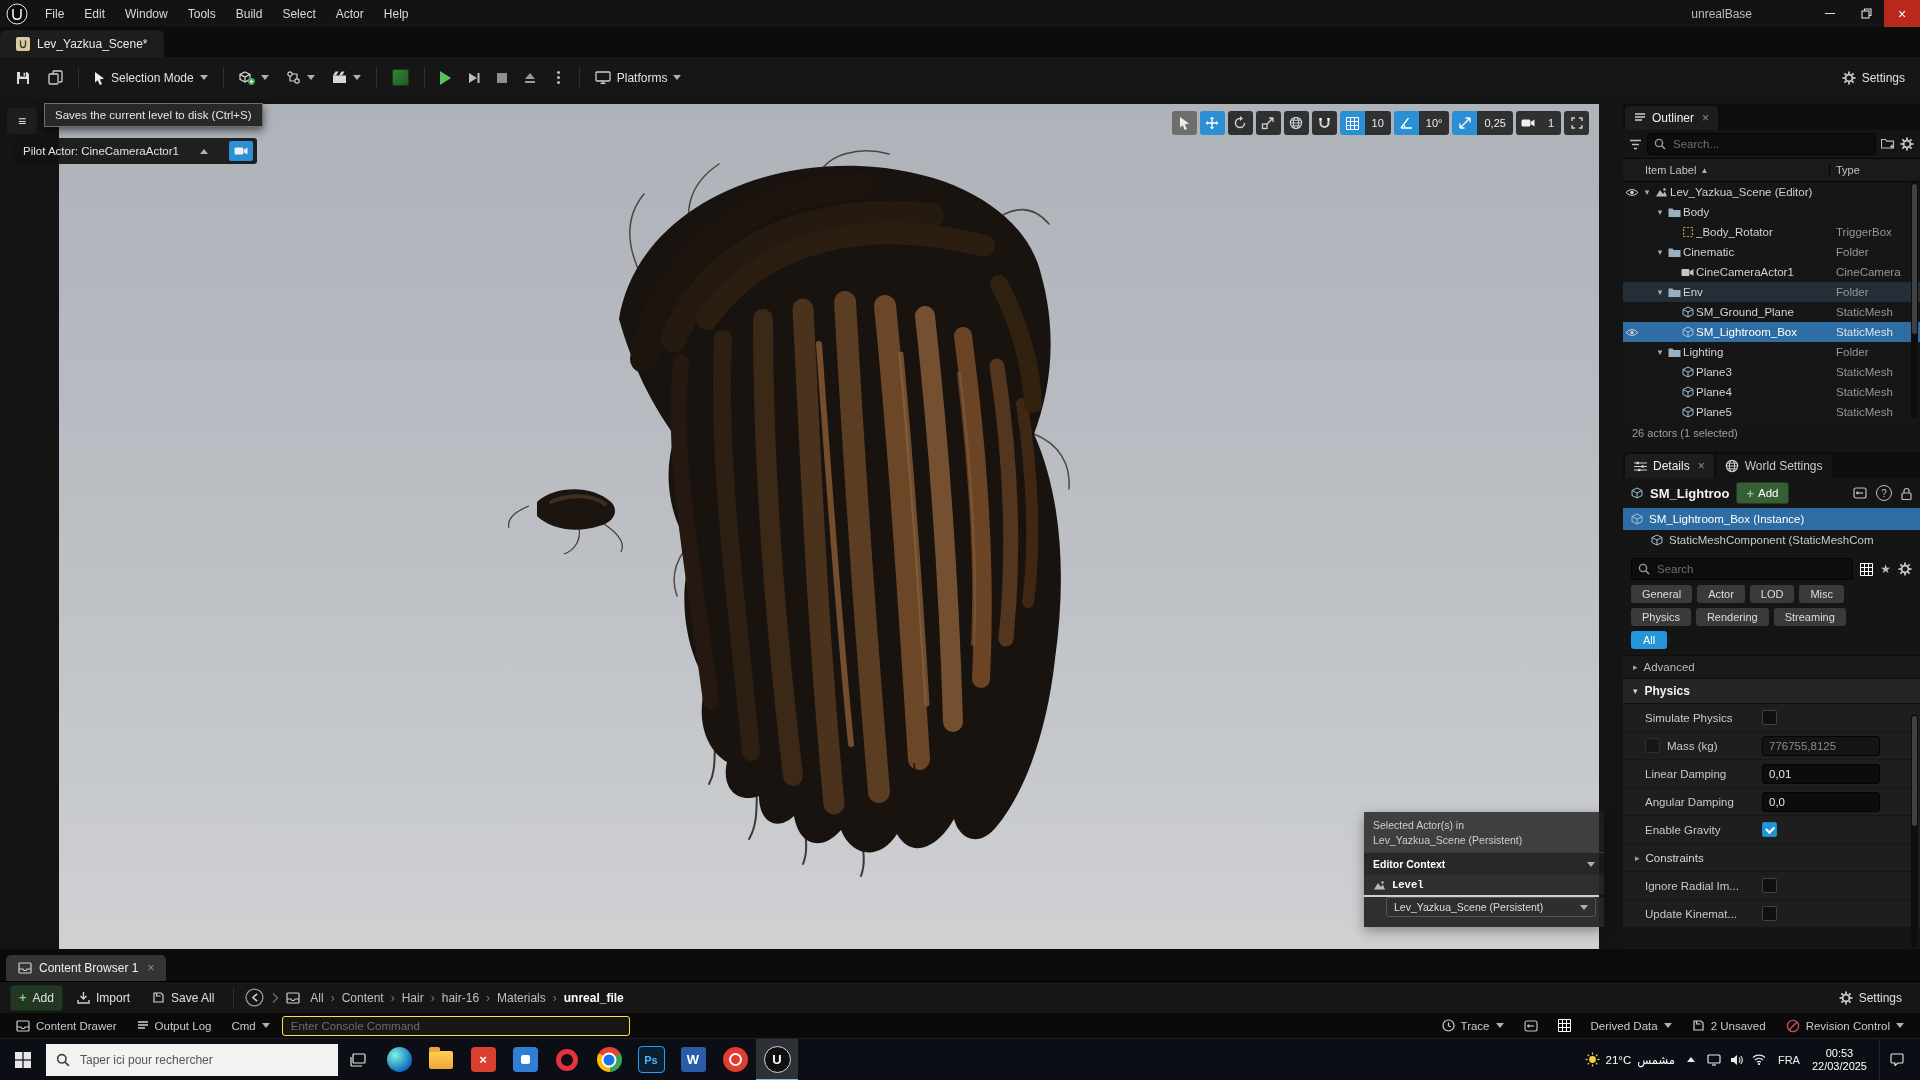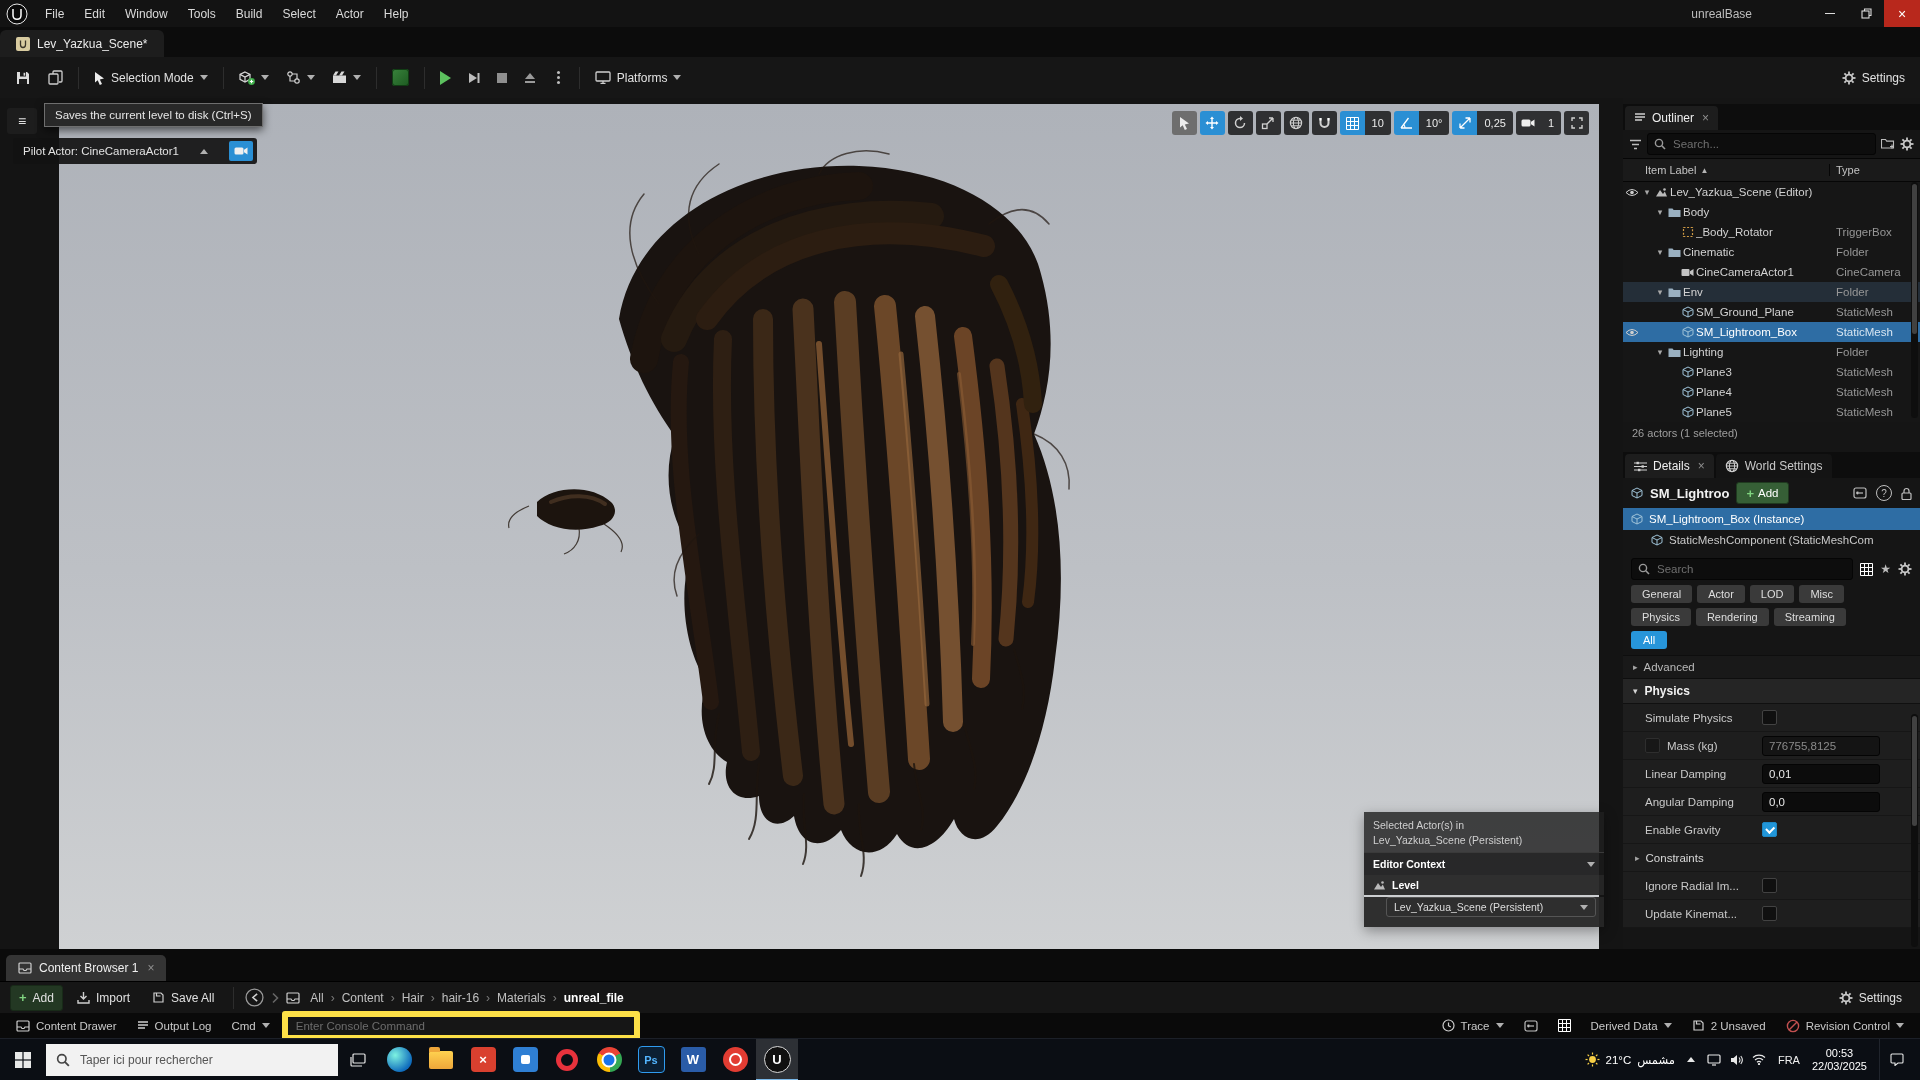--- a/index.html
+++ b/index.html
@@ -60,21 +60,21 @@
   .vp-group .gi{background:#2a8fd4;width:25px;height:24px;display:grid;place-items:center;}
   .vp-group .gi.dark{background:rgba(12,12,12,.78);}
   .vp-group .gv{background:rgba(12,12,12,.78);padding:0 7px;display:flex;align-items:center;font-size:11px;color:#ececec;}
 
   
   .ctx-popup{position:absolute;left:1364px;top:714px;width:240px;z-index:45;font-size:10.5px;
              box-shadow:0 4px 12px rgba(0,0,0,.35);}
   .ctx-toast{background:rgba(32,32,32,.82);color:#cfcfcf;padding:6px 9px 4px;line-height:15px;}
   .ctx-head{background:rgba(26,26,26,.92);color:#fff;font-weight:bold;display:flex;align-items:center;
             justify-content:space-between;padding:5px 9px;border-top:1px solid #3a3a3a;}
-  .ctx-level{background:rgba(38,38,38,.95);display:flex;align-items:center;gap:6px;padding:4px 9px;color:#fff;font-weight:bold;}
+  .ctx-level{background:rgba(38,38,38,.95);display:flex;align-items:center;gap:6px;padding:4px 9px;color:#fff;font-weight:bold;font-family:Liberation Mono, monospace;}
   .ctx-combo{background:#2e2e2e;border:1px solid #555;border-radius:3px;margin:2px 8px 8px 22px;
              display:flex;align-items:center;justify-content:space-between;padding:3px 7px;color:#ddd;
              background-clip:padding-box;}
   .ctx-combo-wrap{background:rgba(38,38,38,.95);padding-bottom:2px;}
 
   
   .right-panel{position:absolute;left:1623px;top:0;width:297px;height:851px;background:#151515;overflow:hidden;}
   .panel-tabstrip{height:26px;background:#0d0d0d;display:flex;align-items:flex-end;padding-left:2px;gap:2px;}
   .panel-tab{height:24px;display:flex;align-items:center;gap:6px;padding:0 9px;font-size:12px;color:#c9c9c9;background:#141414;border-radius:4px 4px 0 0;}
   .panel-tab.active{background:#1d1d1d;color:#efefef;}
@@ -150,21 +150,21 @@
   .crumbs{display:flex;align-items:center;gap:7px;font-size:12px;color:#c0c0c0;margin-left:4px;}
   .crumb{white-space:nowrap;}
   .crumb.current{color:#fff;font-weight:bold;}
   .crumb-sep{color:#7a7a7a;font-size:12px;}
   .cbt-right{margin-left:auto;display:flex;align-items:center;gap:6px;}
 
   
   .statusbar{position:absolute;top:1013px;left:0;width:1920px;height:25px;background:#0a0a0a;display:flex;align-items:center;
              gap:4px;padding:0 8px;box-sizing:border-box;font-size:11.5px;color:#c9c9c9;}
   .sb-item{height:20px;display:flex;align-items:center;gap:6px;padding:0 8px;border-radius:3px;}
-  .console-input{width:330px;height:18px;background:#161616;border:6px solid #fde047;border-radius:3px;color:#ddd;
+  .console-input{width:330px;height:18px;background:#161616;border:1px solid #fde047;border-radius:3px;color:#ddd;
                  font-size:11.5px;font-family:inherit;padding:0 8px;outline:0;}
   .console-input::placeholder{color:#6c6c6c;}
   .sb-right{margin-left:auto;display:flex;align-items:center;gap:4px;}
 
   
   .taskbar{position:absolute;top:1038px;left:0;width:1920px;height:42px;background:#0b0e14;display:flex;align-items:center;border-top:1px solid #1c2028;box-sizing:border-box;}
   .tb-start{width:46px;height:42px;display:grid;place-items:center;}
   .tb-search{width:292px;height:32px;background:#f2f2f2;display:flex;align-items:center;gap:8px;padding:0 10px;box-sizing:border-box;}
   .tb-search input{flex:1;border:0;outline:0;background:transparent;font-size:12px;color:#333;font-family:inherit;}
   .tb-search input::placeholder{color:#555;}

